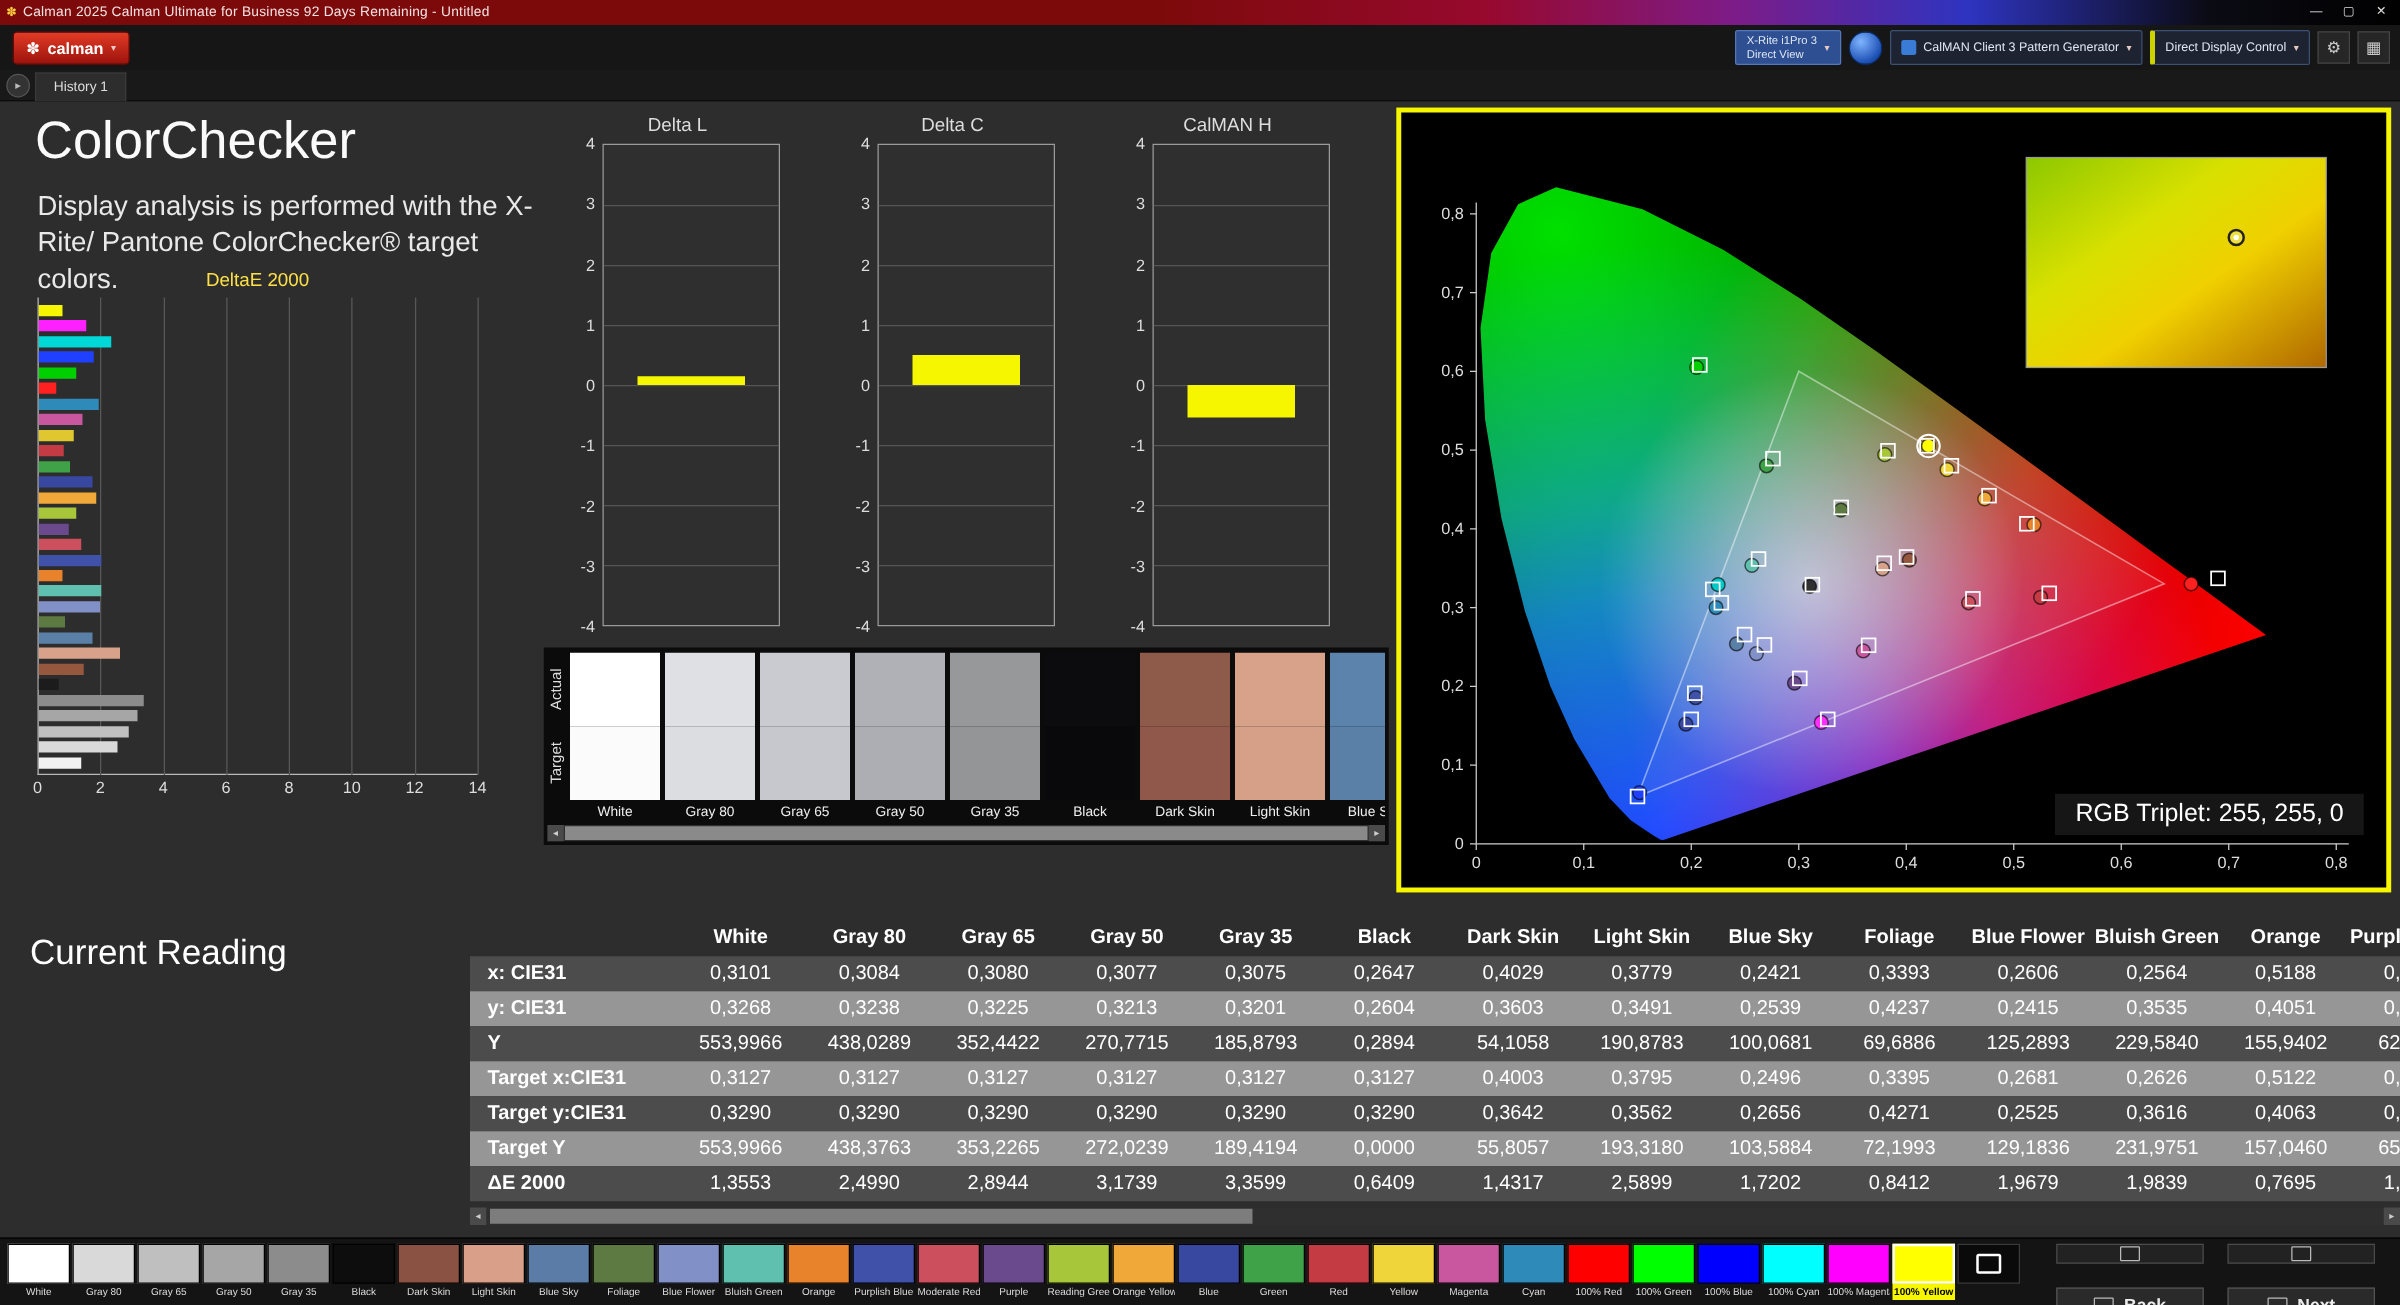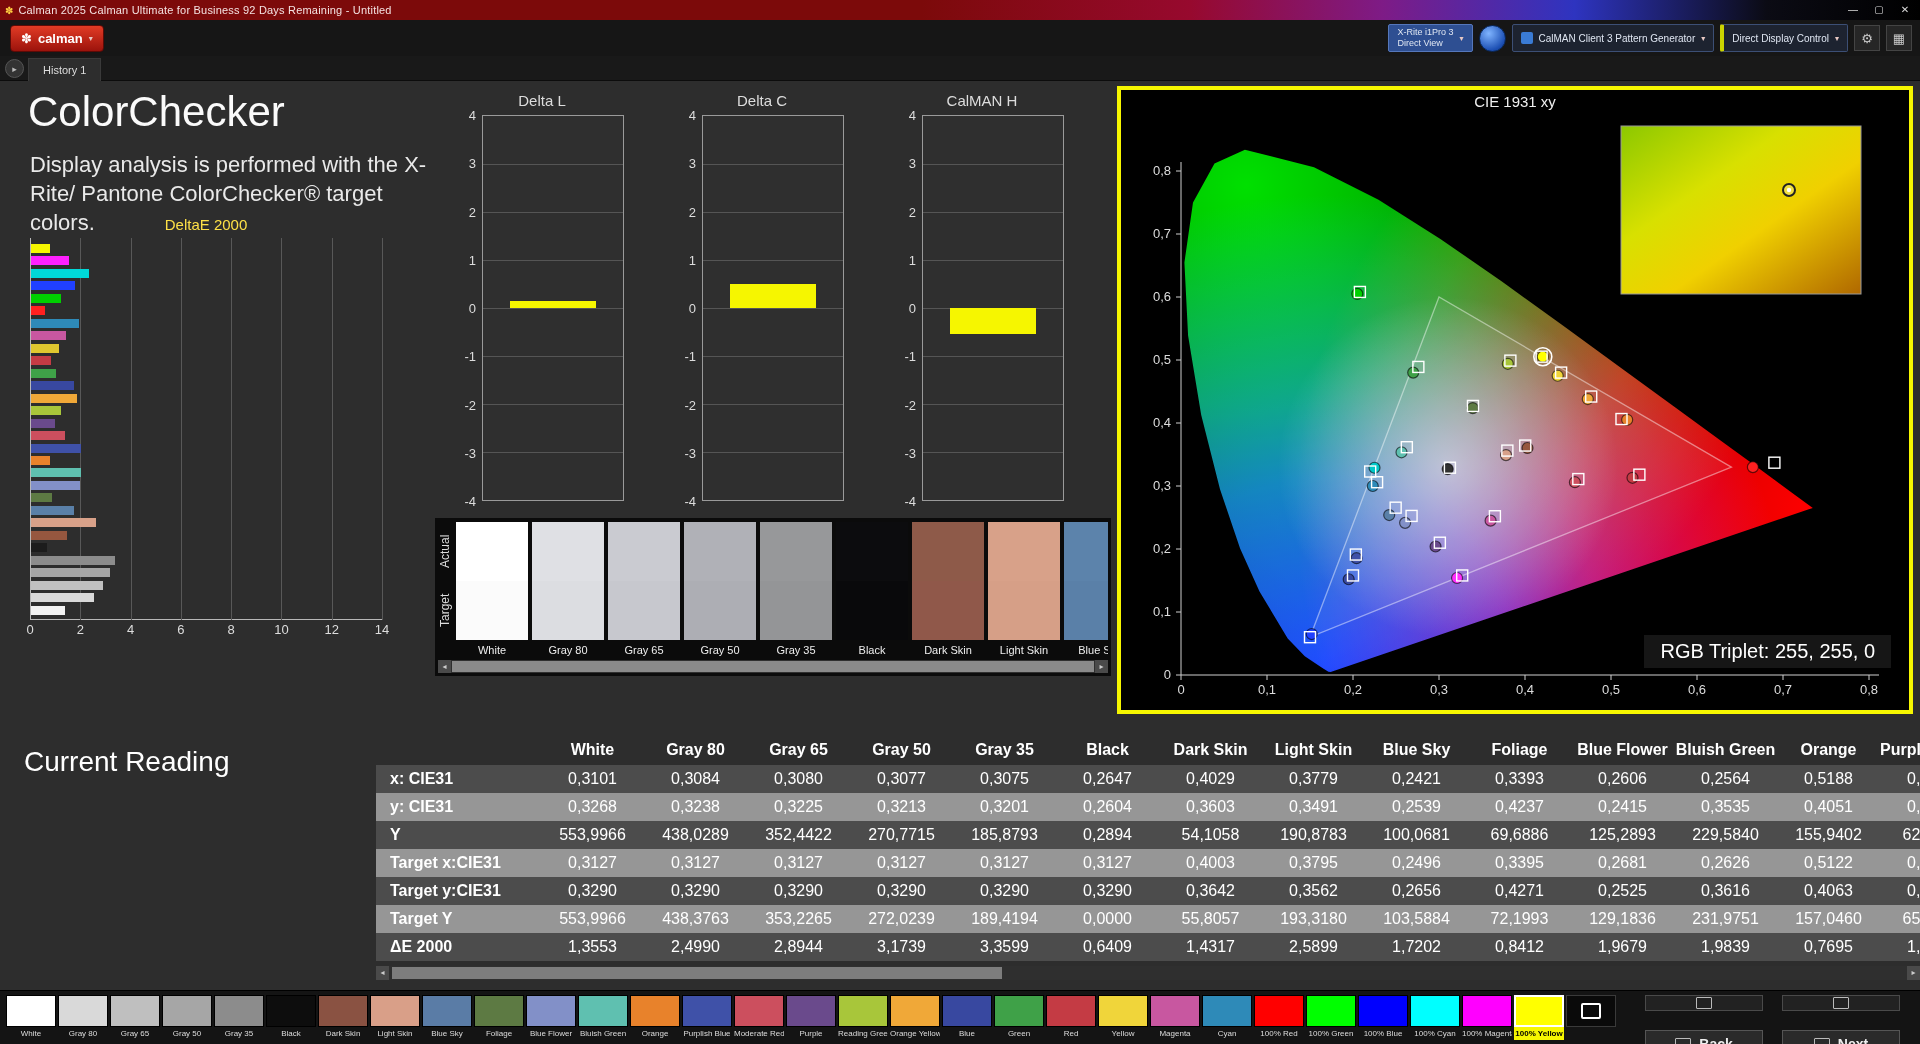--- a/index.html
+++ b/index.html
@@ -378,21 +378,20 @@
         <span>Blue Sky</span>
       </div>
     <div id="patch-scroll" class="h-scroll">
       <span class="scroll-arrow left">◂</span>
       <div class="thumb"></div>
       <span class="scroll-arrow right">▸</span>
     </div>
   </div>
 
   <div id="cie-panel" class="abs">
-    <div id="cie-title">CIE 1931 xy</div>
     <svg id="cie-svg" width="788" height="620" viewBox="0 0 788 620">
       <defs>
         <clipPath id="locus-clip">
           <path d="M209.7,581.9 L207.4,581.8 L201.4,578.1 L183.8,566.3 L166.7,548.6 L138.5,501.4 L119.1,458.6 L99,399.2 L80.2,325 L67.1,245.8 L63.4,172.5 L72,112.4 L93.5,73.4 L123.9,59.7 L193,77.3 L257.5,109.8 L319.4,148.9 L380.9,191.6 L441.9,235.5 L500.8,278.4 L554.7,317.8 L599.2,350.3 L632.6,374.6 L654.7,390.8 L674,404.9 L691.8,417.9 Z"></path>
         </clipPath>
         <radialGradient id="gGreen" gradientUnits="userSpaceOnUse" cx="125" cy="95" r="560">
           <stop offset="0%" stop-color="#00e000"></stop>
             <stop offset="40%" stop-color="#00a000"></stop>
             <stop offset="100%" stop-color="#000000"></stop>
         </radialGradient>

